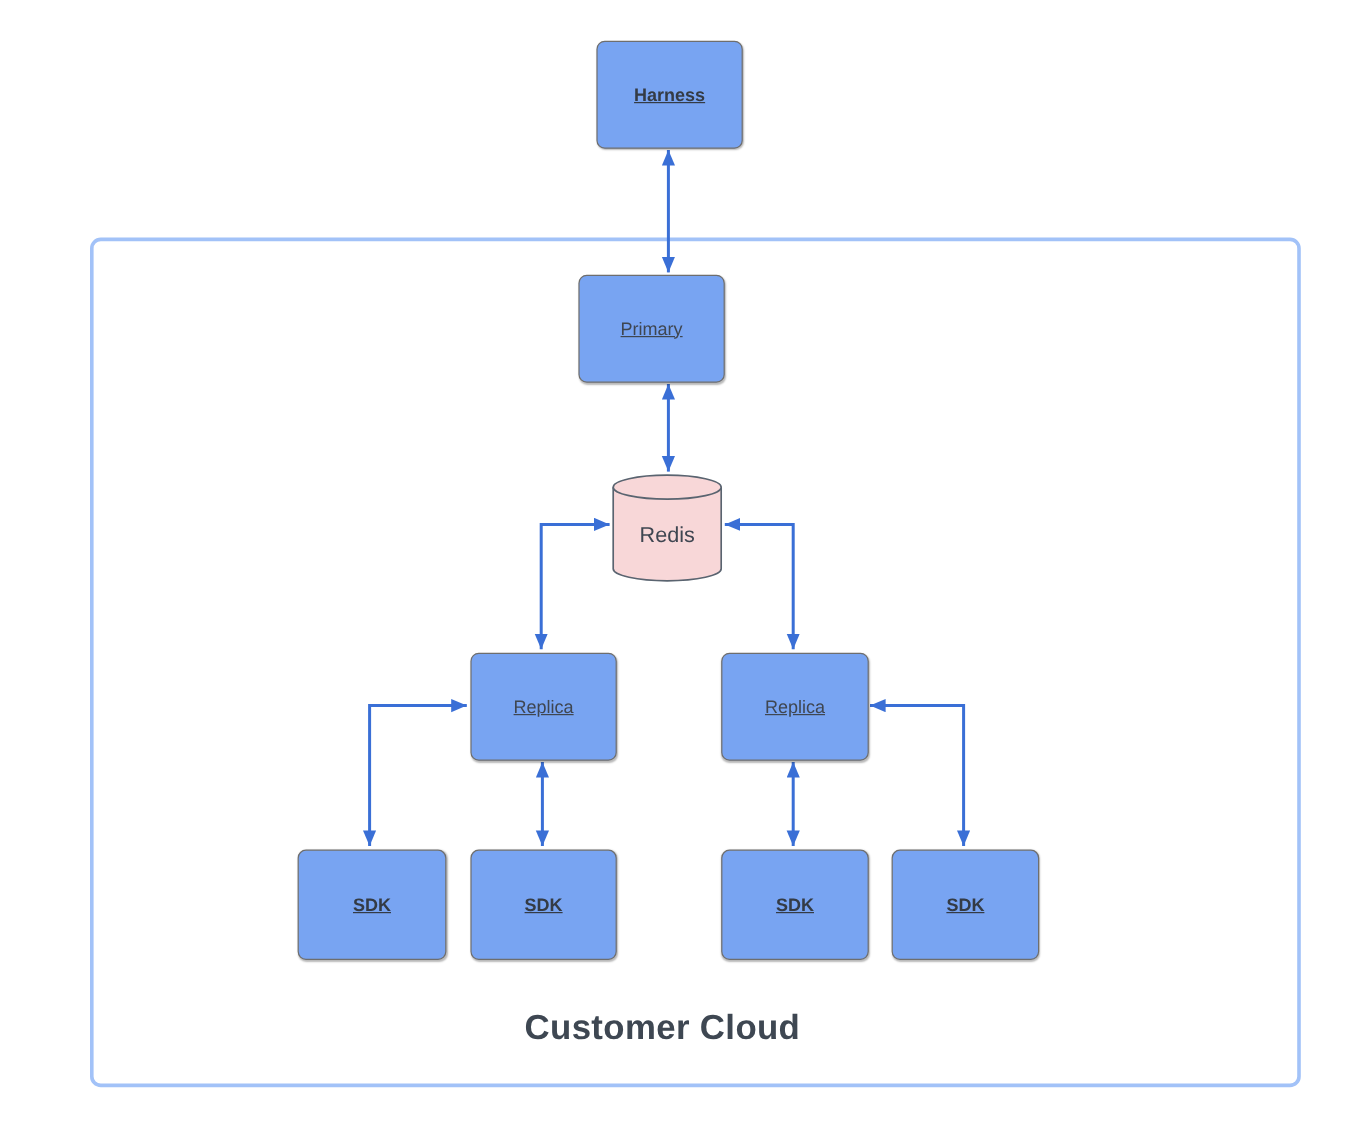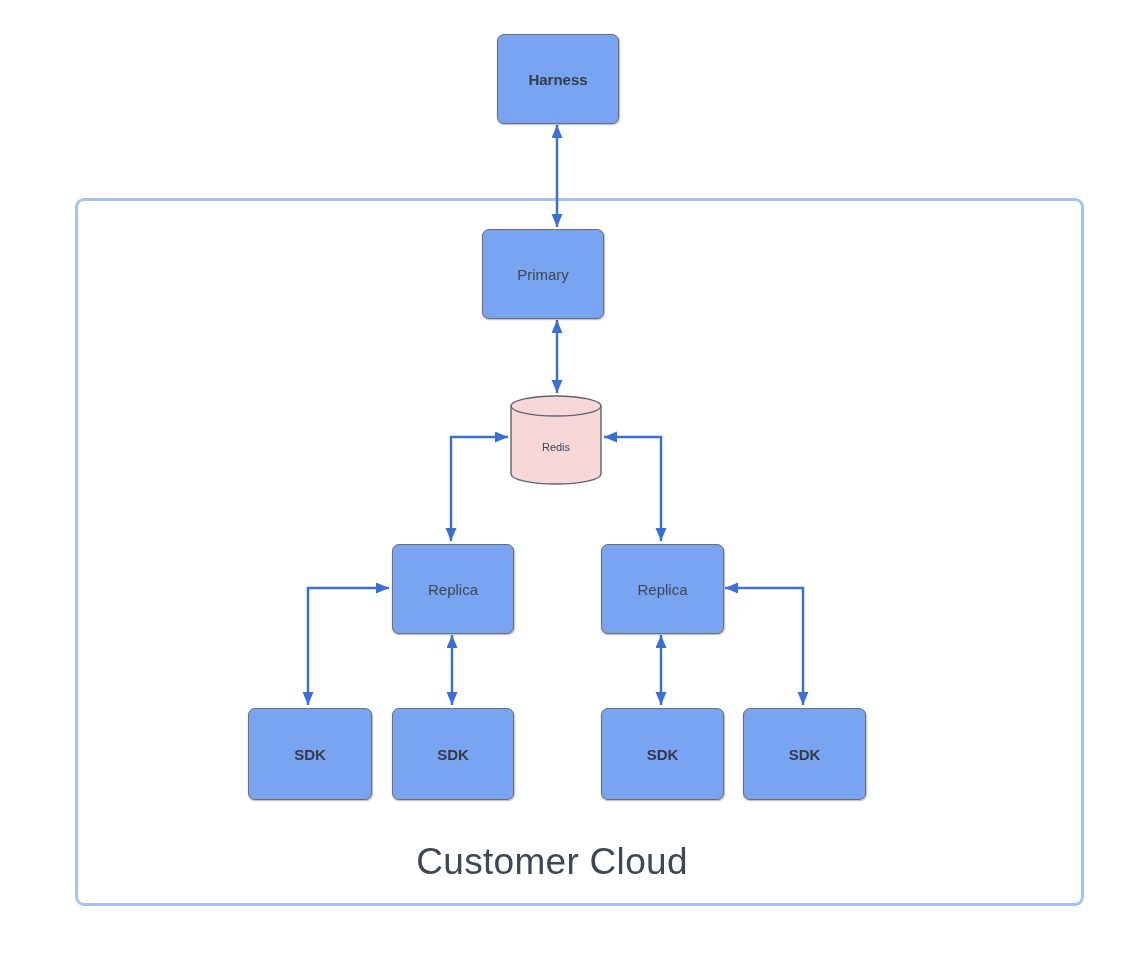--- a/index.html
+++ b/index.html
@@ -16,41 +16,41 @@
   .connector-layer{position:absolute;left:0;top:0;width:1142px;height:957px;pointer-events:none;}
   .connector{stroke:var(--arrow,#3a6fd6);stroke-width:2.5;fill:none;}
   .arrowhead{fill:var(--arrow,#3a6fd6);}
   .node{
     position:absolute;display:flex;align-items:center;justify-content:center;
     background:var(--node-fill,#78a4f2);
     border:1px solid var(--node-border,#6e6e6e);border-radius:7px;
     box-shadow:0.5px 1px 1.5px rgba(0,0,0,0.28);
     color:var(--label,#3f4651);font-size:15px;
   }
-  .node .lbl{pointer-events:none;}
+  .node .lbl{pointer-events:none;text-decoration:underline;}
   .bold{font-weight:bold;color:#343b45;}
   .n-harness{left:497px;top:34px;width:120px;height:88px;}
   .n-primary{left:482px;top:229px;width:120px;height:88px;}
   .n-replica-left{left:392px;top:544px;width:120px;height:88px;}
   .n-replica-right{left:601px;top:544px;width:121px;height:88px;}
   .n-sdk1{left:248px;top:708px;width:122px;height:90px;}
   .n-sdk2{left:392px;top:708px;width:120px;height:90px;}
   .n-sdk3{left:601px;top:708px;width:121px;height:90px;}
   .n-sdk4{left:743px;top:708px;width:121px;height:90px;}
   .n-redis{
     position:absolute;left:510px;top:395px;width:92px;height:91px;
     display:flex;align-items:center;justify-content:center;
-    color:var(--label,#3f4651);font-size:11px;
+    color:var(--label,#3f4651);font-size:18px;
   }
   .n-redis svg{position:absolute;left:0;top:0;}
   .n-redis .lbl{position:relative;top:6px;}
   .cyl-body{fill:var(--redis-fill,#f8d7d8);stroke:var(--redis-border,#5a6470);stroke-width:1.4;}
   .diagram-title{
     position:absolute;left:252px;top:841px;width:600px;text-align:center;
-    font-weight:normal;font-size:37px;color:var(--title-color,#3e4752);
+    font-weight:bold;font-size:29px;color:var(--title-color,#3e4752);
     letter-spacing:0.3px;
   }
 </style>
 </head>
 <body>
 
 <div class="canvas">
 
   <div class="container-box"></div>
 

